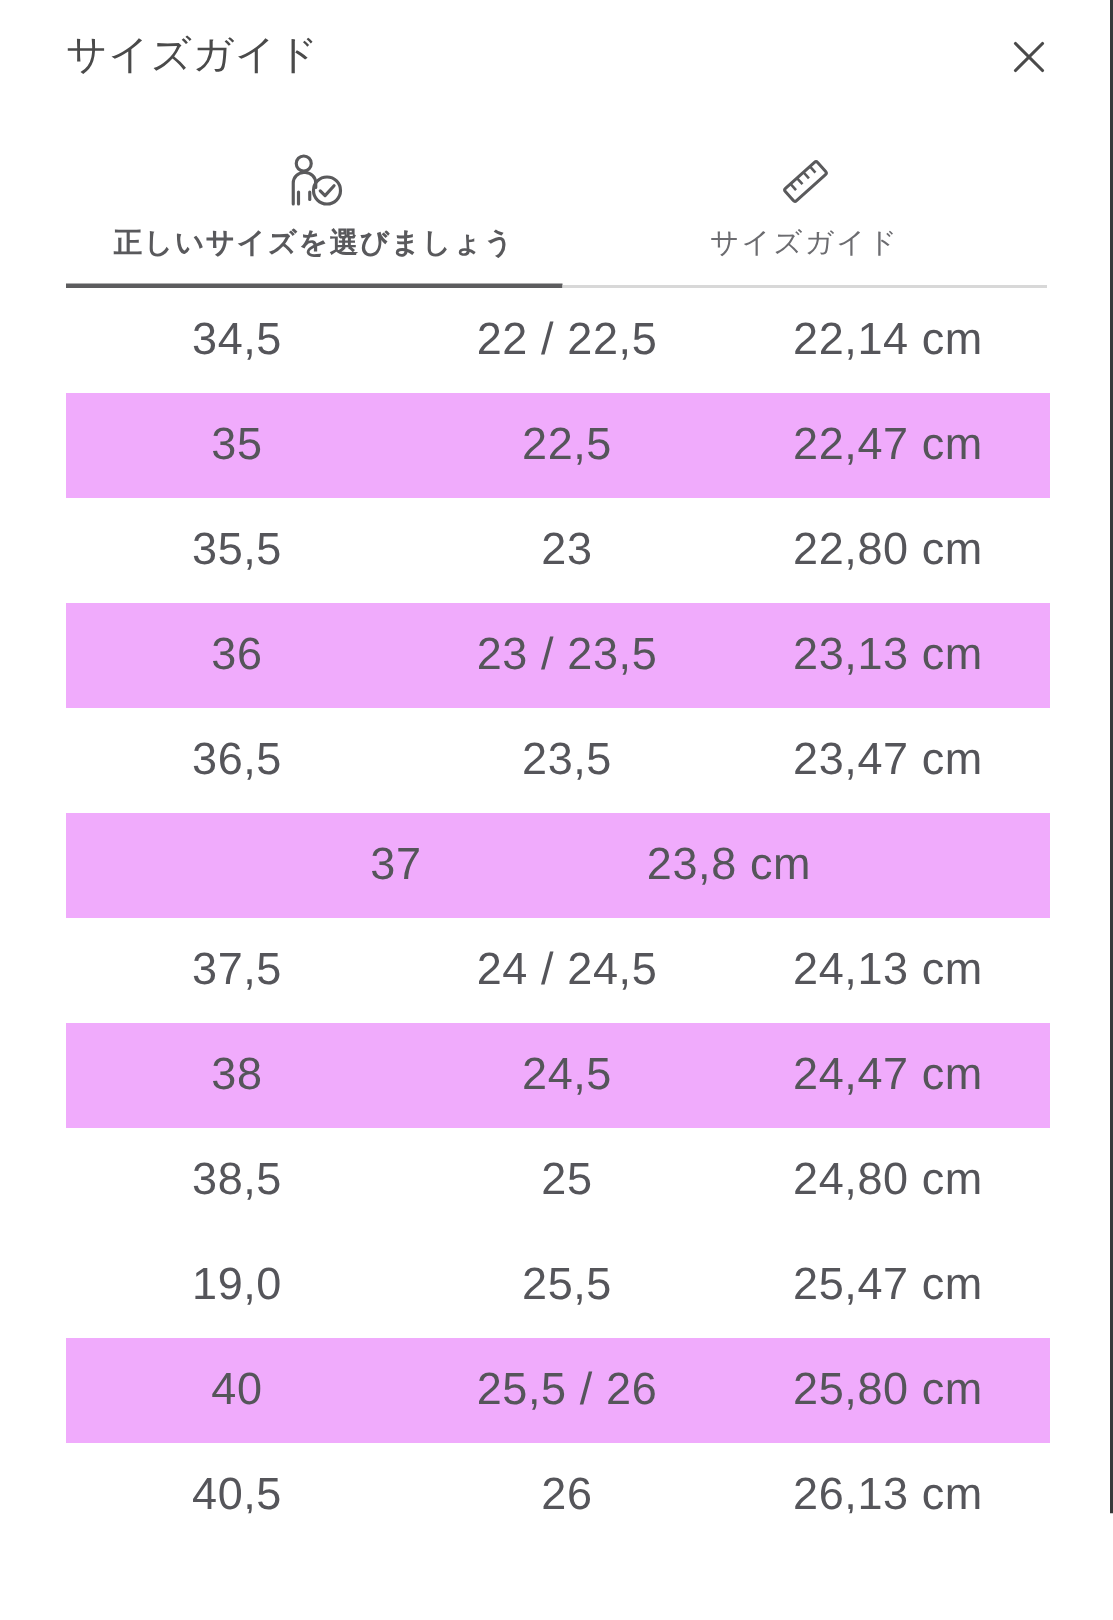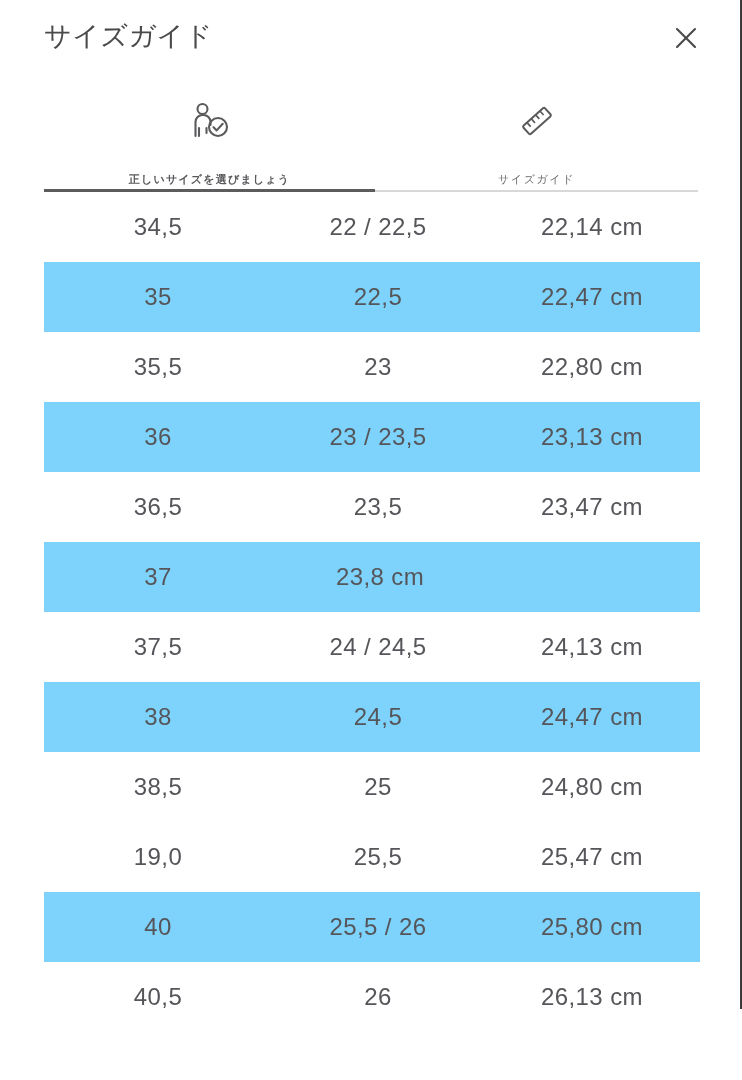--- a/index.html
+++ b/index.html
@@ -77,27 +77,27 @@
 
   .tab-icon {
     height: 46px;
     display: flex;
     align-items: center;
     justify-content: center;
     margin-top: 2px;
   }
   .tab-icon svg { display: block; }
   .tab-label {
-    font-size: 11px;
+    font-size: 19px;
     line-height: 22px;
     color: #59595c;
     letter-spacing: 1.2px;
     font-weight: 700;
     white-space: nowrap;
-    margin-top: 24px;
+    margin-top: 8px;
   }
   .tab-guide .tab-label {
     color: #6c6c70;
     font-weight: 400;
     letter-spacing: 1.6px;
   }
   .tab-underline {
     position: absolute;
     left: 0;
     bottom: 0;
@@ -113,24 +113,24 @@
     left: 44px;
     top: 192px;
     width: 656px;
   }
   .table-row {
     display: flex;
     align-items: center;
     height: 70px;
     background: #ffffff;
   }
-  .table-row.alt { background: #7dd3fc; }
+  .table-row.alt { background: #f0abfc; justify-content: center; }
 
   .cell {
-    font-size: 24px;
+    font-size: 30px;
     line-height: 70px;
     color: #55555a;
     text-align: center;
     letter-spacing: 0.4px;
     white-space: nowrap;
   }
   .cell-eu { width: 228px; }
   .cell-jp { width: 212px; }
   .cell-cm { width: 216px; }
 </style>

